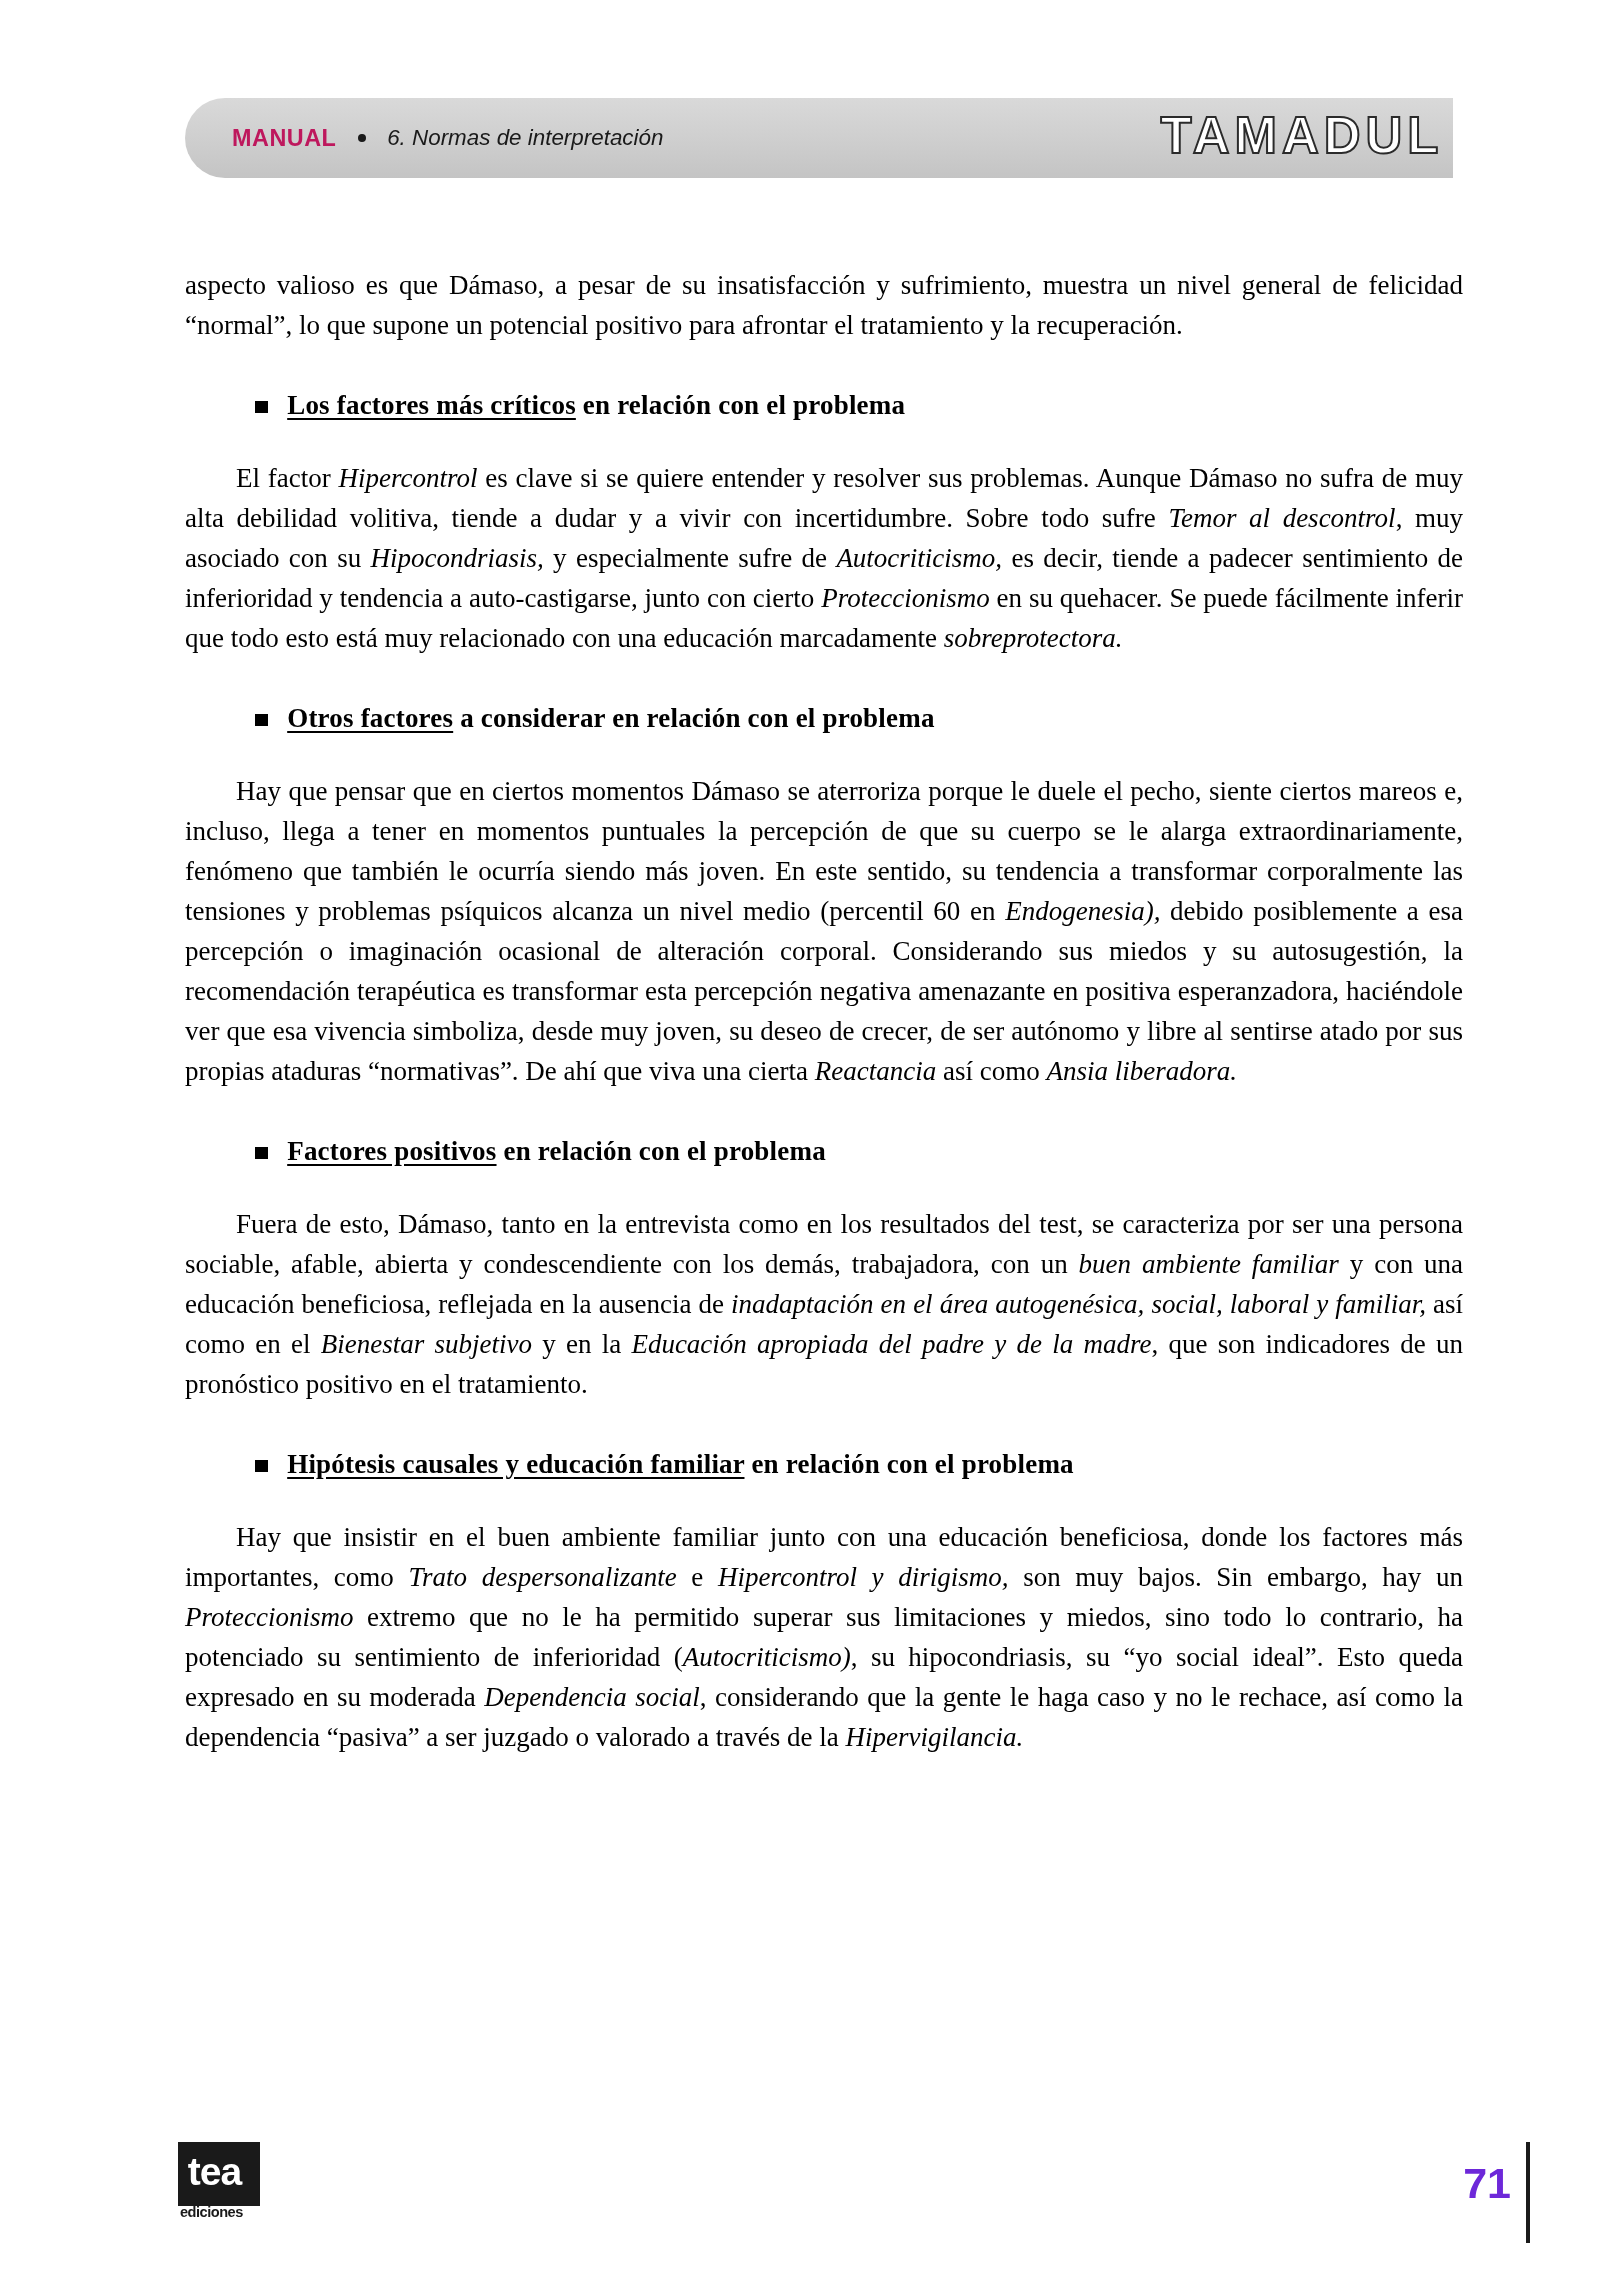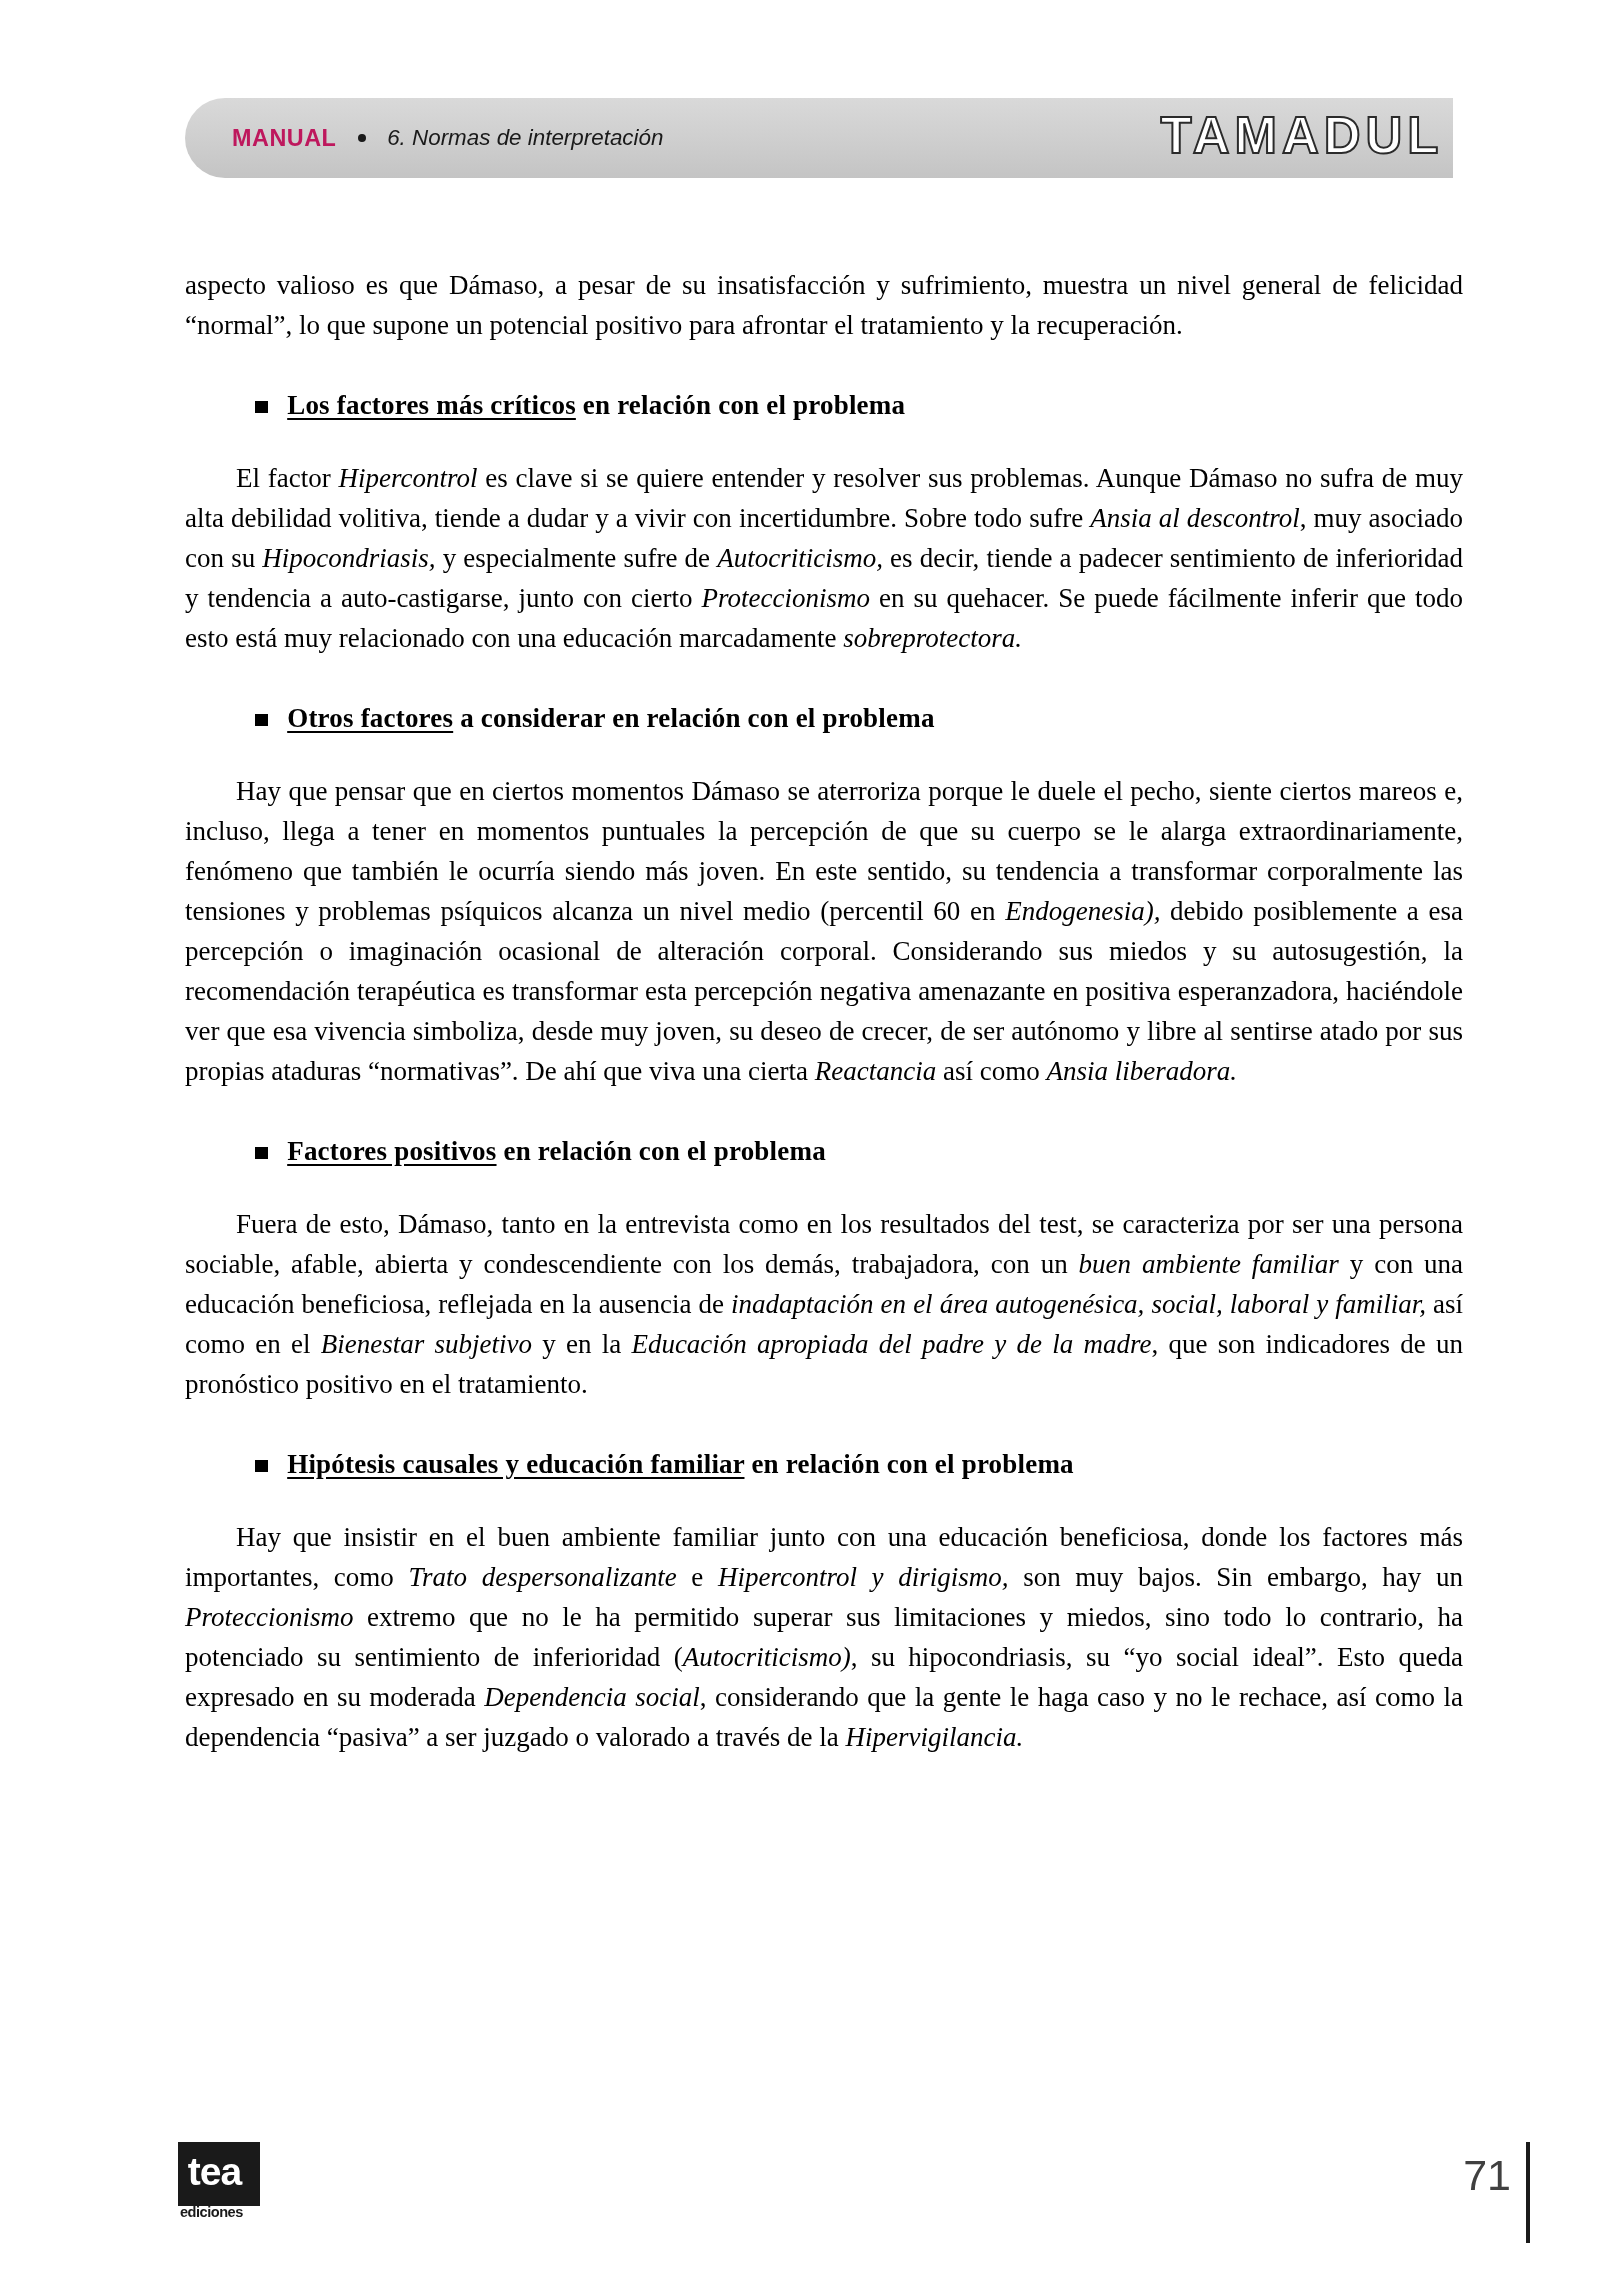--- a/index.html
+++ b/index.html
@@ -170,25 +170,25 @@
     top: 62px;
     font-family: "Liberation Sans", sans-serif;
     font-size: 14.6px;
     font-weight: bold;
     color: #1a1a1a;
     letter-spacing: -0.5px;
   }
   .page-number {
     position: absolute;
     right: 105px;
-    top: 9px;
-    font-family: "Liberation Sans", sans-serif;
-    font-weight: normal;
+    top: 17px;
+    font-family: "Liberation Sans", sans-serif;
+    font-weight: bold;
     font-size: 43px;
-    color: #404040;
+    color: #6d28d9;
   }
   .page-rule {
     position: absolute;
     right: 86px;
     top: 0px;
     width: 3.9px;
     height: 101px;
     background: #1a1a1a;
   }
 </style>
@@ -216,21 +216,21 @@
     <div class="bullet-head">
       <span class="bullet-square"></span>
       <span class="bullet-text">
         <span class="u">Los factores más críticos</span><span> en relación con el problema</span>
       </span>
     </div>
     <div class="gap-sm"></div>
     <p class="para indent">
       El factor <span class="it">Hipercontrol</span> es clave si se quiere entender y resolver sus problemas.
       Aunque Dámaso no sufra de muy alta debilidad volitiva, tiende a dudar y a vivir con incertidumbre.
-      Sobre todo sufre <span class="it">Ansia al descontrol</span>, muy asociado con su <span class="it">Hipocondriasis,</span>
+      Sobre todo sufre <span class="it">Temor al descontrol</span>, muy asociado con su <span class="it">Hipocondriasis,</span>
       y especialmente sufre de <span class="it">Autocriticismo,</span> es decir, tiende a padecer sentimiento de
       inferioridad y tendencia a auto-castigarse, junto con cierto <span class="it">Proteccionismo</span> en su quehacer.
       Se puede fácilmente inferir que todo esto está muy relacionado con una educación marcadamente
       <span class="it">sobreprotectora.</span>
     </p>
 
     <div class="gap-md"></div>
 
     <div class="bullet-head">
       <span class="bullet-square"></span>

